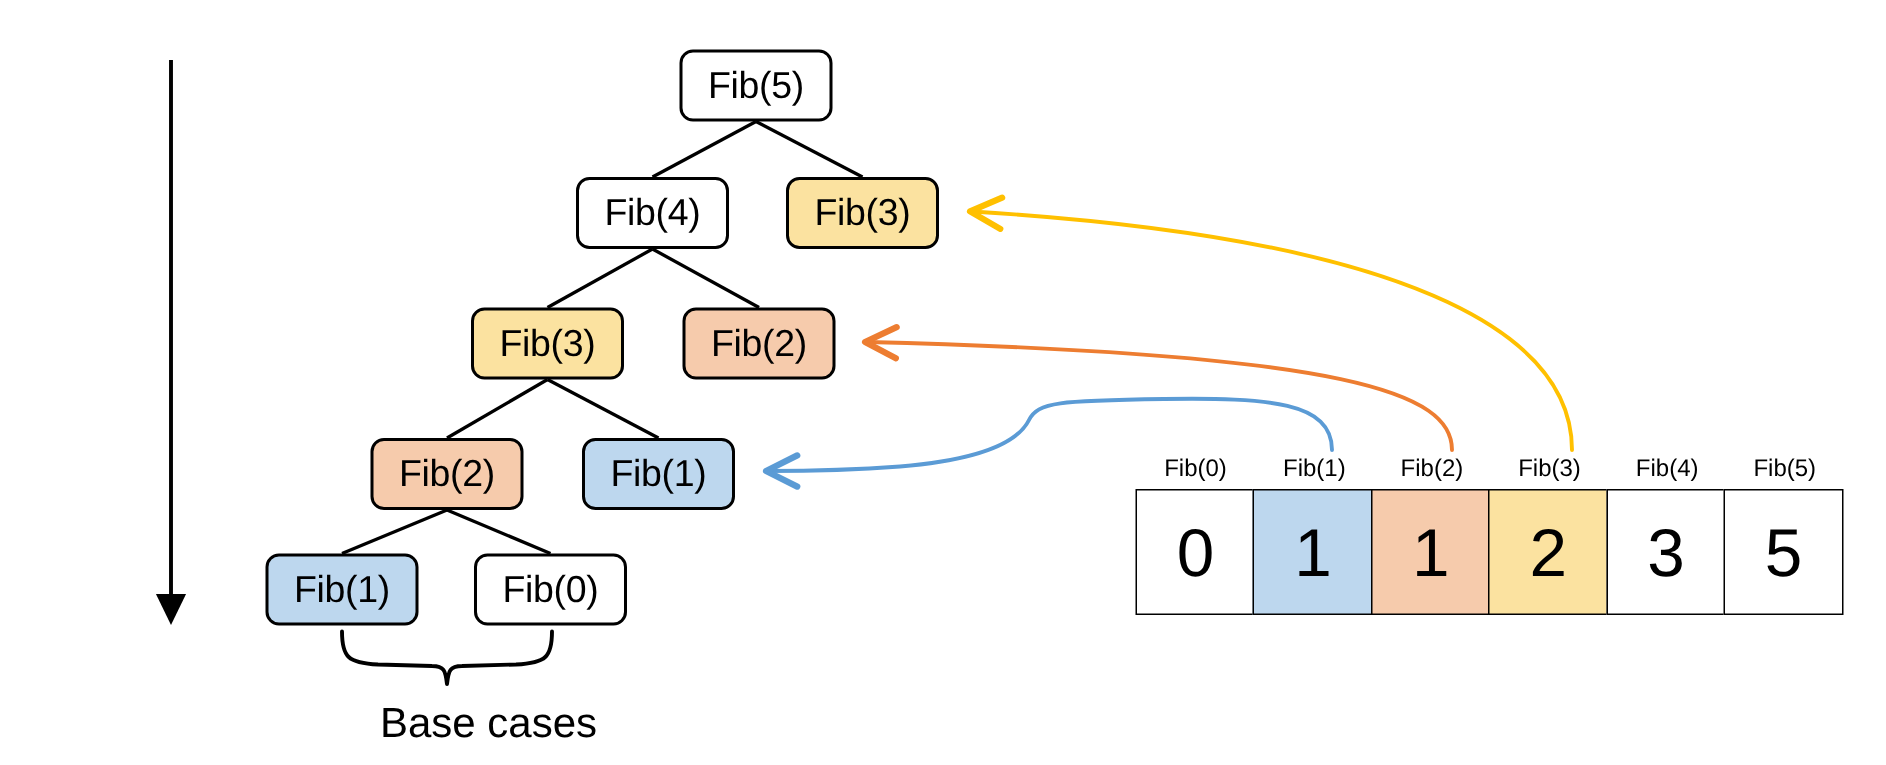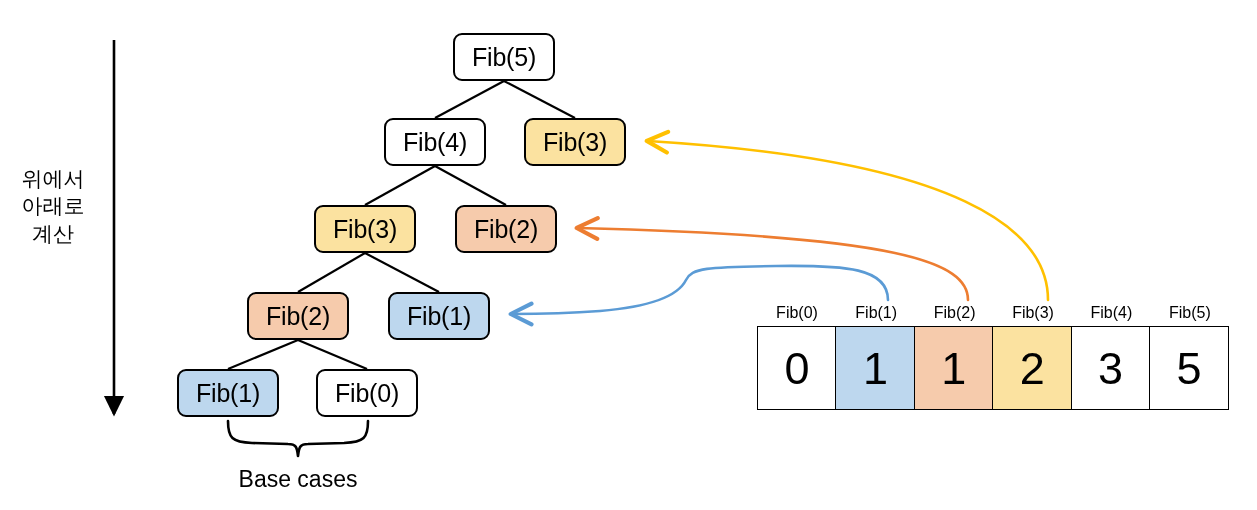--- a/index.html
+++ b/index.html
@@ -54,23 +54,23 @@
     font-size: 21px;
     color: #000000;
     line-height: 1.3;
     white-space: pre-line;
     z-index: 5;
   }
 
   
   .base-label {
     position: absolute;
-    font-size: 23px;
-    color: #000000;
-    text-align: center;
+    font-size: 28px;
+    color: #000000;
+    text-align: right;
     z-index: 5;
     white-space: nowrap;
   }
 
   
   .memo-table {
     position: absolute;
     display: flex;
     z-index: 5;
   }
@@ -150,23 +150,20 @@
     <path d="M 1048,300 C 1048,230 960,160 648,141" fill="none" stroke="#FFC000" stroke-width="2.6" stroke-linecap="round" marker-end="url(#ah-yellow)"></path>
 
     <path d="M 968,300 C 968,262 900,236 578,228" fill="none" stroke="#ED7D31" stroke-width="2.6" stroke-linecap="round" marker-end="url(#ah-orange)"></path>
 
     <path d="M 888,300 C 888,268 846,265 776,266
              C 706,267 692,268 686,280
              C 680,292 660,306 600,311
              C 560,314 530,314 512,314" fill="none" stroke="#5B9BD5" stroke-width="2.6" stroke-linecap="round" marker-end="url(#ah-blue)"></path>
   </svg>
 
-  <div class="side-label" style="left:8px; top:165px; width:90px;">위에서
-아래로
-계산</div>
 
   <div>
     <div class="node" style="left:453px; top:33px; width:102px; height:48px;">
       <span>Fib(5)</span>
     </div>
     <div class="node" style="left:384px; top:118px; width:102px; height:48px;">
       <span>Fib(4)</span>
     </div>
     <div class="node yellow" style="left:524px; top:118px; width:102px; height:48px;">
       <span>Fib(3)</span>

